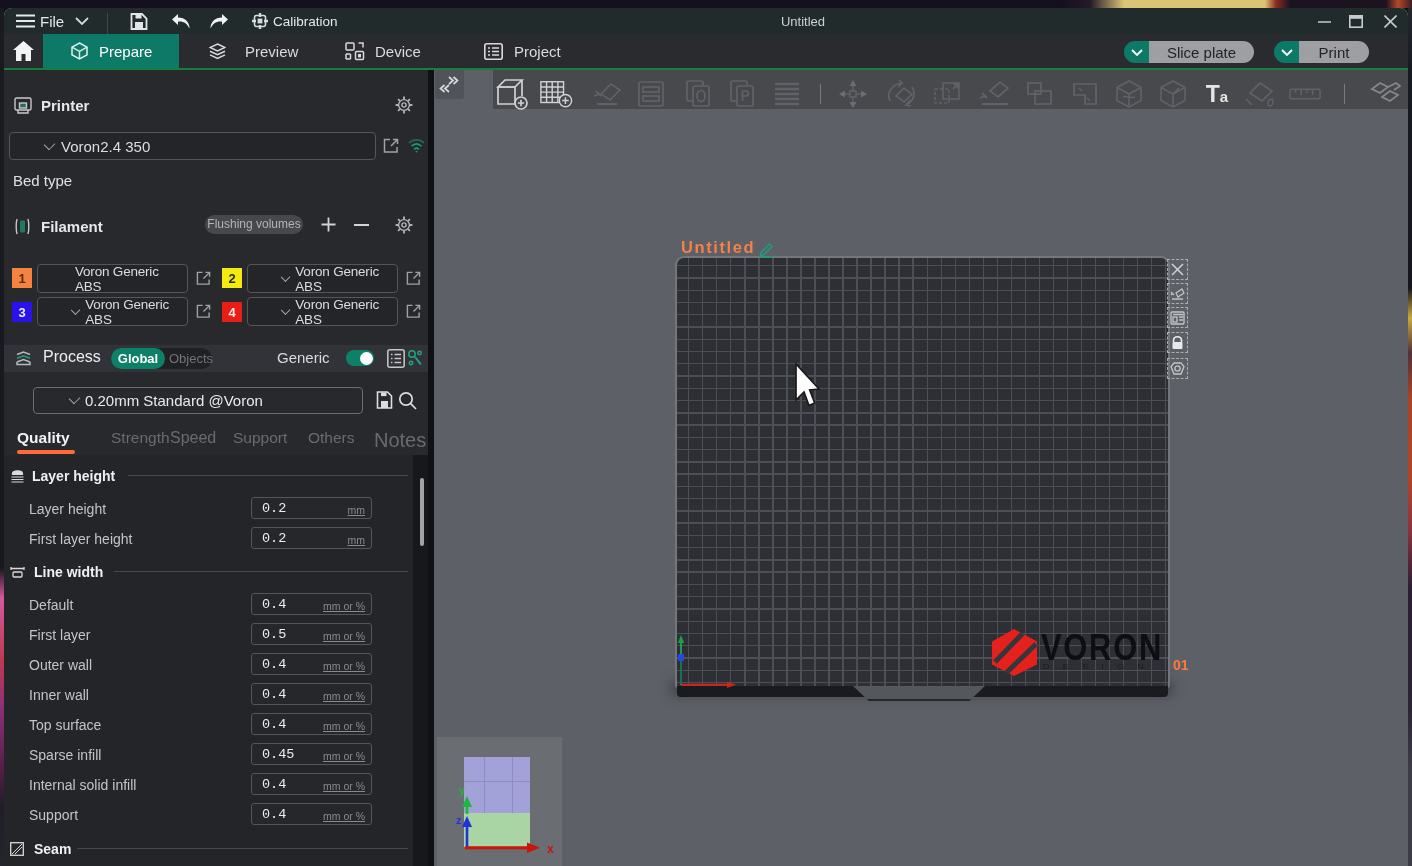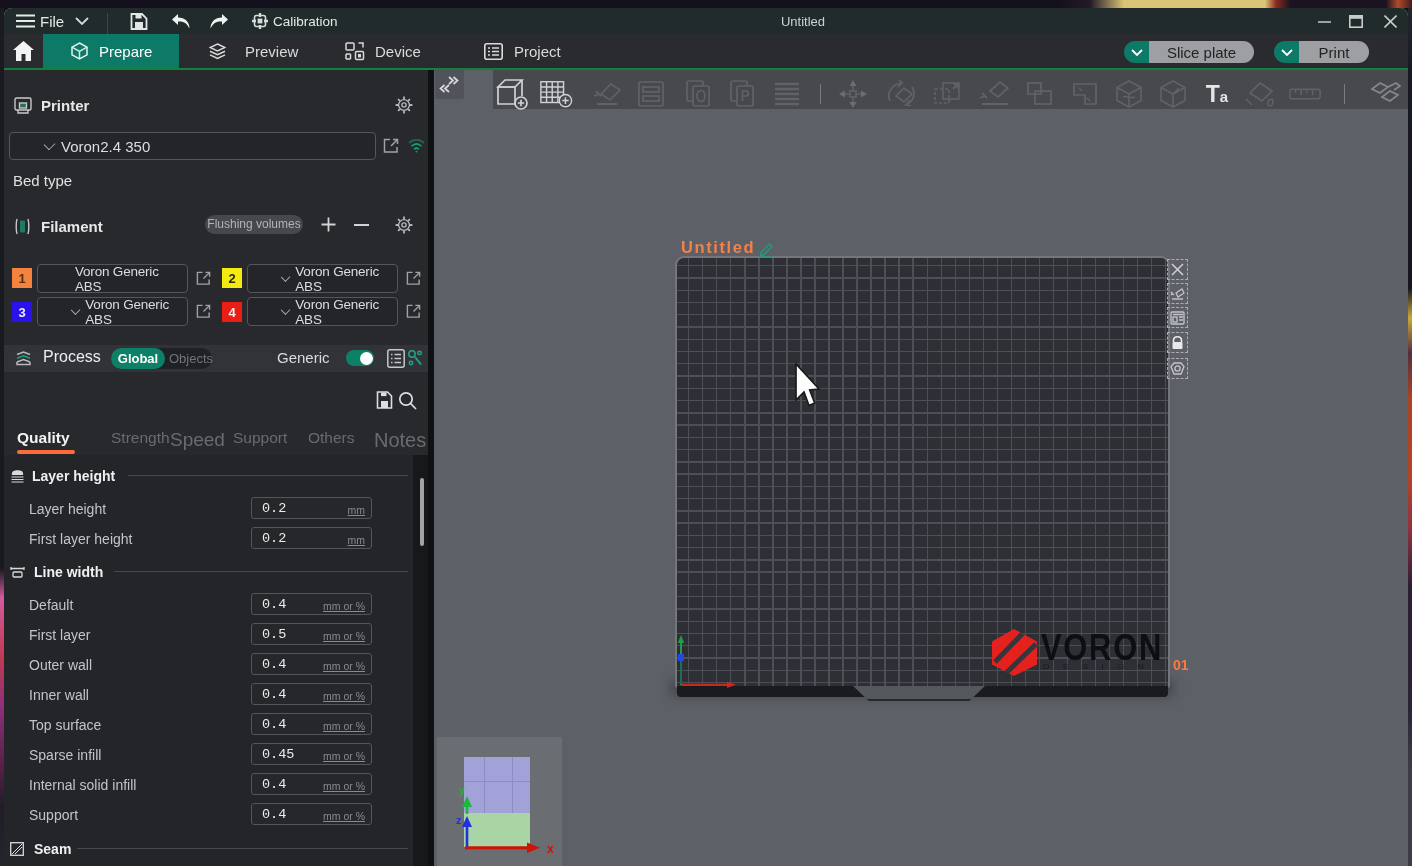--- a/index.html
+++ b/index.html
@@ -359,35 +359,39 @@
         <svg style="position:absolute; left:403px; top:4px;" width="17" height="19" viewBox="0 0 17 19">
             <g fill="none" stroke="#23a384" stroke-width="1.5">
               <circle cx="5" cy="5" r="3.2"></circle>
               <circle cx="12.5" cy="4" r="1.7"></circle>
               <circle cx="4" cy="14" r="1.7"></circle>
               <path d="M8 8 L14 15.5" stroke-width="2"></path>
             </g>
           </svg>
       </div>
 
+      <div class="combo" style="left:29px; top:317px; width:330px; height:27px; border-color:#6b6d71; background:transparent;">
+        <span class="chev" style="margin-left:10px;"></span>
+        <span style="color:#e9eaec; font-size:15px;">0.20mm Standard @Voron</span>
+      </div>
       <svg class="abs" style="left:372px; top:321px;" width="17" height="18" viewBox="0 0 17 18">
           <path d="M1.5 1 H11.5 L15.5 5 V17 H1.5 Z" fill="none" stroke="#dcdde0" stroke-width="1.6"></path>
           <rect x="5" y="10" width="7" height="7" fill="#dcdde0"></rect>
           <rect x="5" y="1.5" width="5.5" height="3.6" fill="#dcdde0"></rect>
         </svg>
       <svg class="abs" style="left:394px; top:321px;" width="19" height="19" viewBox="0 0 19 19">
           <g fill="none" stroke="#dcdde0" stroke-width="1.7">
             <circle cx="8" cy="8" r="6.2"></circle>
             <line x1="12.7" y1="12.7" x2="18" y2="18"></line>
           </g>
         </svg>
 
       <div class="abs" style="left:13px; top:359px; color:#f2f3f4; font-size:15.5px; font-weight:bold;">Quality</div>
       <div class="abs" style="left:84px; top:359px; color:#6a6b6f; font-size:15.5px;margin-left:23px;">Strength</div>
-      <div class="abs" style="left:166px; top:359px; color:#6a6b6f; font-size:19px;">Speed</div>
+      <div class="abs" style="left:166px; top:359px; color:#6a6b6f; font-size:16px;">Speed</div>
       <div class="abs" style="left:229px; top:359px; color:#6a6b6f; font-size:15.5px;">Support</div>
       <div class="abs" style="left:304px; top:359px; color:#6a6b6f; font-size:15.5px;">Others</div>
       <div class="abs" style="left:370px; top:359px; color:#6a6b6f; font-size:20px;">Notes</div>
       <div class="abs" style="left:13px; top:380px; width:58px; height:4px; background:#fe6a38; border-radius:2px;"></div>
 
       <div id="params" class="abs" style="left:0; top:385px; width:424px; height:411px; background:#242529;">
         <div class="abs" style="left:409px; top:0; width:15px; height:411px; background:#17181b;"></div>
         <div class="abs" style="left:416px; top:23px; width:3.5px; height:68px; background:#a2a3a6; border-radius:2px;"></div>
         <div class="sechdr" style="top:13px;">
             <svg width="15" height="13" viewBox="0 0 15 13">

